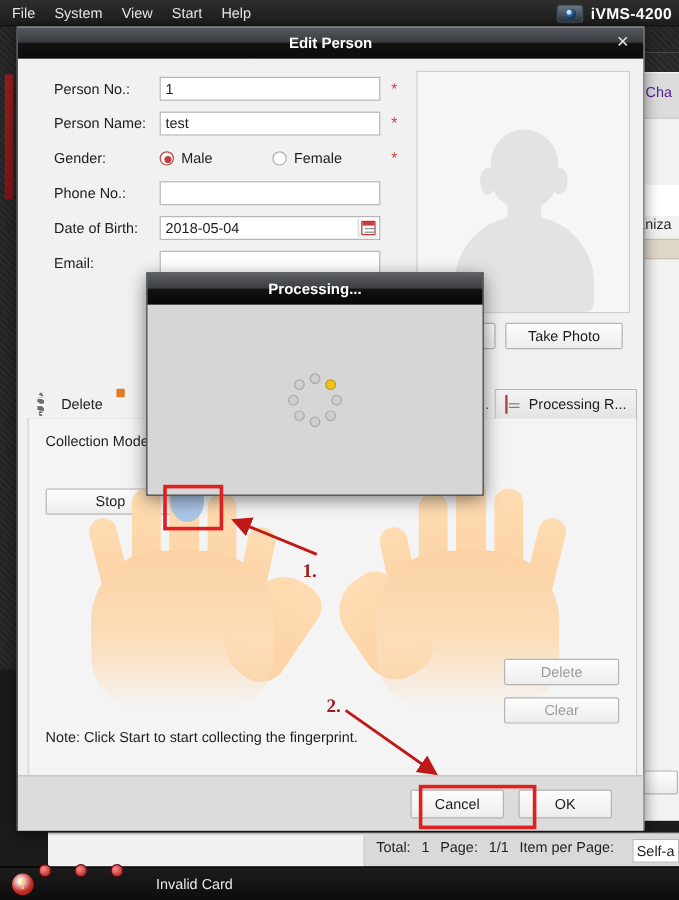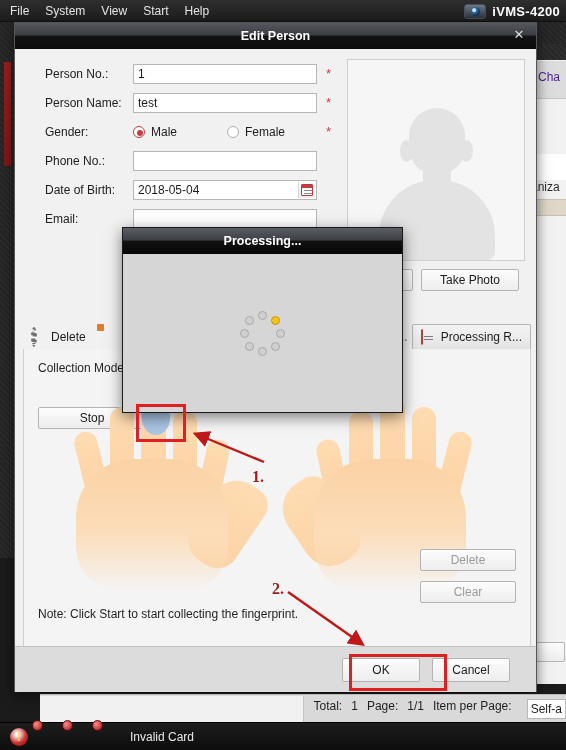--- a/index.html
+++ b/index.html
@@ -494,22 +494,22 @@
 
         <div class="note">Note: Click Start to start collecting the fingerprint.</div>
 
         <div class="side-btns">
           <div class="btn disabled">Delete</div>
           <div class="btn disabled">Clear</div>
         </div>
       </div>
 
       <div class="dlg-footer">
+        <div class="btn">Cancel</div>
         <div class="btn">OK</div>
-        <div class="btn">Cancel</div>
       </div>
     </div>
   </div>
 
   <div class="processing">
     <div class="proc-title">
       <span class="t">Processing...</span>
     </div>
     <div class="proc-body">
       <div class="spinner">

